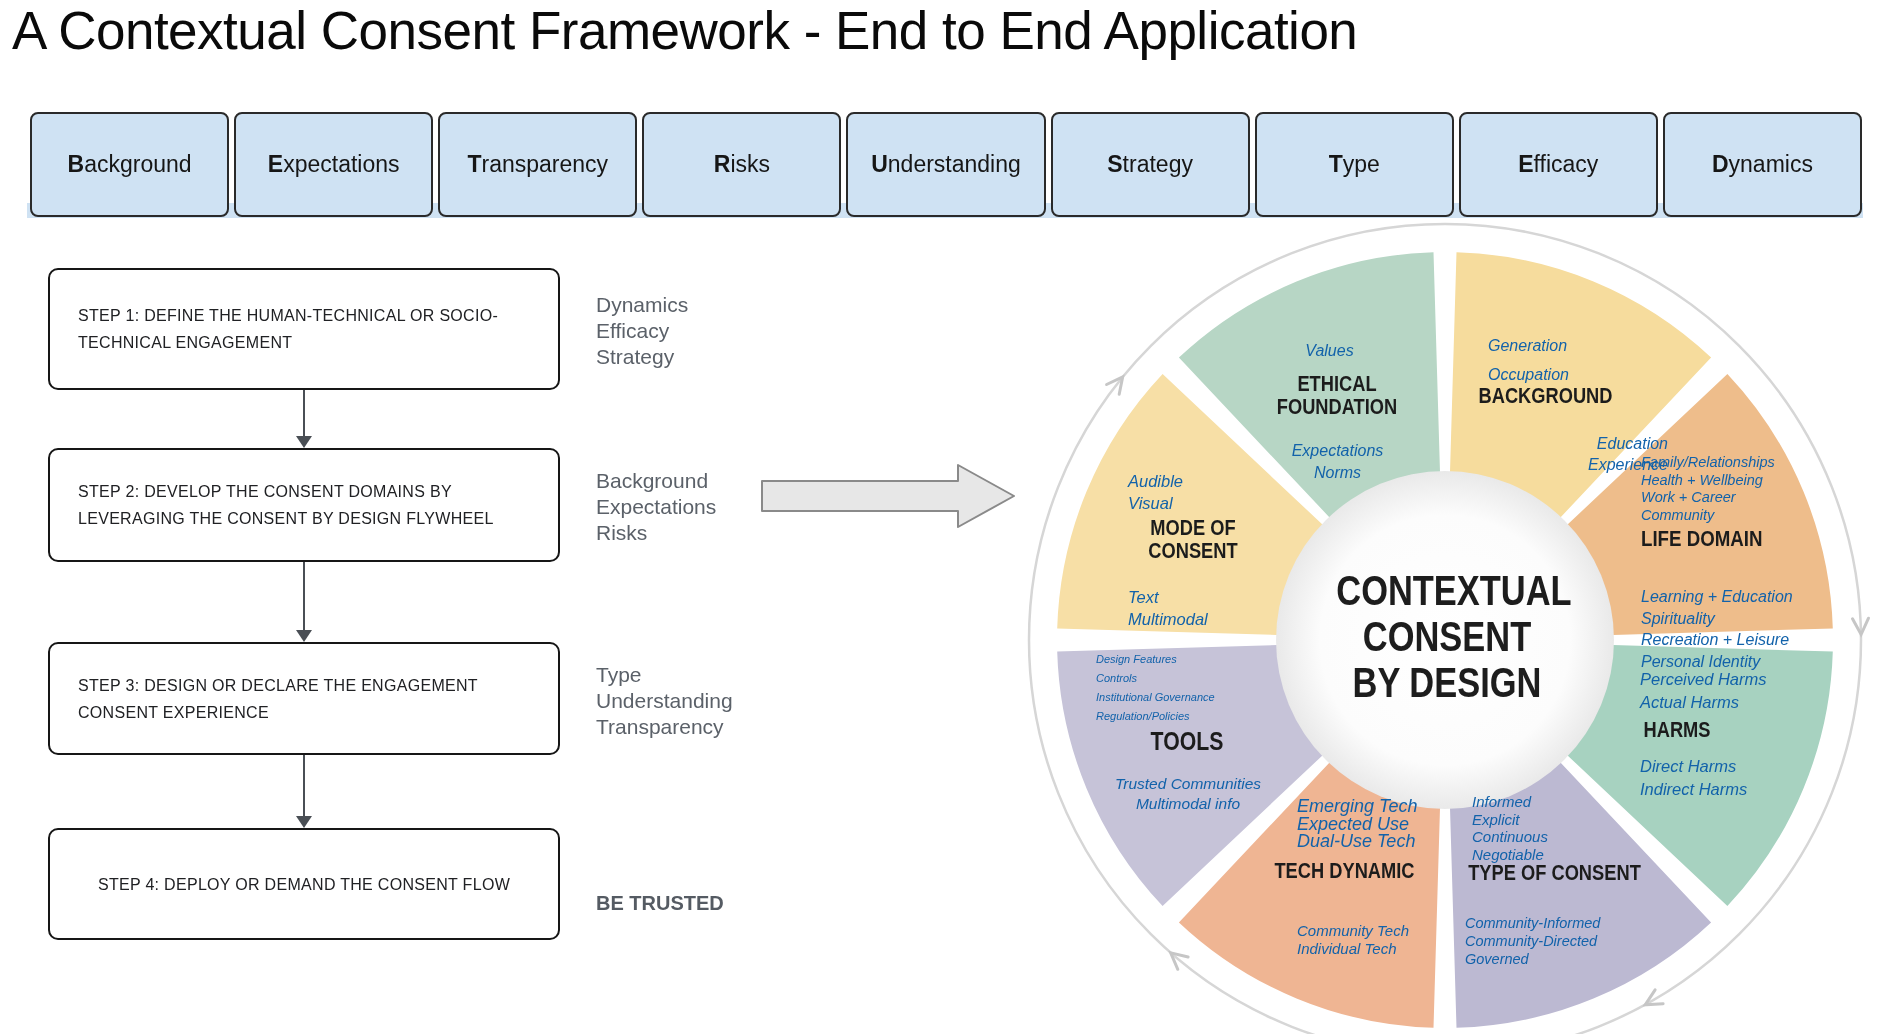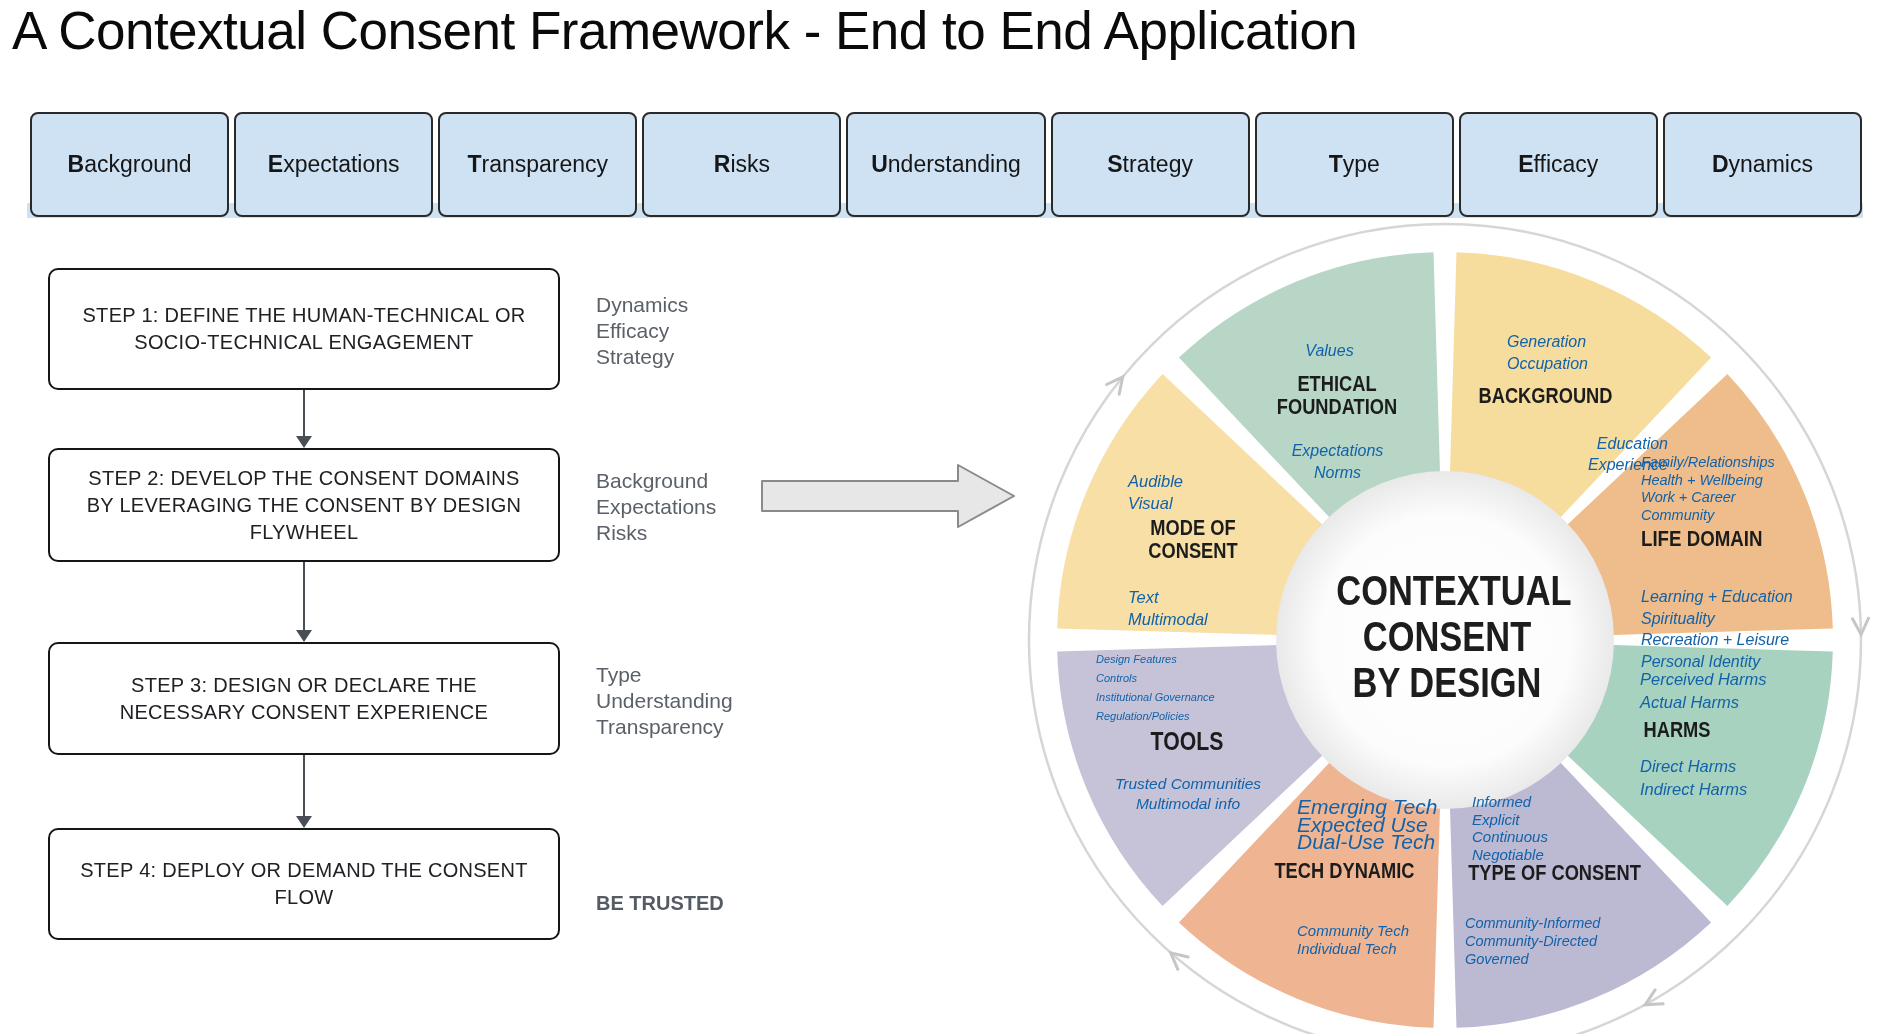--- a/index.html
+++ b/index.html
@@ -12,22 +12,22 @@
 
   .title{position:absolute;left:12px;top:0px;font-size:53px;color:#0a0a0a;white-space:nowrap;letter-spacing:-0.5px;}
 
   .tabs-band{position:absolute;left:27px;top:203px;width:1836px;height:15px;background:var(--tab-fill);}
   .tabs{position:absolute;left:30px;top:112px;width:1832px;display:flex;gap:5px;}
   .tab{flex:1;height:101px;background:var(--tab-fill);border:2px solid #2a2a2a;border-radius:8px;display:flex;align-items:center;justify-content:center;}
   .tab-label{display:block;width:100%;text-align:center;font-size:23px;color:#161616;}
   .tab-label::first-letter{font-weight:700;}
 
   .step-box{position:absolute;left:48px;width:512px;background:#fff;border:2px solid #161616;border-radius:10px;
-    display:flex;align-items:center;justify-content:center;text-align:center;
-    font-size:20px;line-height:27px;color:#202124;letter-spacing:0.3px;padding:0 28px;box-sizing:border-box;}
+    display:flex;align-items:center;justify-content:center;text-align:left;
+    font-size:16px;line-height:27px;color:#202124;letter-spacing:0.3px;padding:0 28px;box-sizing:border-box;}
   .connector{position:absolute;left:303px;width:2px;background:#4a4f55;}
   .connector::after{content:"";position:absolute;left:-7px;bottom:-12px;width:0;height:0;
     border-left:8px solid transparent;border-right:8px solid transparent;border-top:12px solid #4a4f55;}
 
   .side-labels{position:absolute;left:596px;font-size:21px;line-height:26px;color:#5b6169;white-space:pre-line;}
   .side-labels.bold{font-weight:700;color:#555b63;font-size:20px;}
 
   .big-arrow{position:absolute;left:760px;top:460px;}
 
   .wheel{position:absolute;left:1000px;top:200px;width:880px;height:834px;}
@@ -74,21 +74,21 @@
       </div>
     <div class="tab">
         <span class="tab-label">Dynamics</span>
       </div>
   </div>
 
   <div class="step-box" style="top:268px;height:122px;">STEP 1: DEFINE THE HUMAN-TECHNICAL OR SOCIO-TECHNICAL ENGAGEMENT</div>
   <div class="connector" style="top:390px;height:46px;"></div>
   <div class="step-box" style="top:448px;height:114px;">STEP 2: DEVELOP THE CONSENT DOMAINS BY LEVERAGING THE CONSENT BY DESIGN FLYWHEEL</div>
   <div class="connector" style="top:562px;height:68px;"></div>
-  <div class="step-box" style="top:642px;height:113px;">STEP 3: DESIGN OR DECLARE THE NECESSARY CONSENT EXPERIENCE</div>
+  <div class="step-box" style="top:642px;height:113px;">STEP 3: DESIGN OR DECLARE THE ENGAGEMENT CONSENT EXPERIENCE</div>
   <div class="connector" style="top:755px;height:61px;"></div>
   <div class="step-box" style="top:828px;height:112px;">STEP 4: DEPLOY OR DEMAND THE CONSENT FLOW</div>
 
   <div class="side-labels" style="top:292px;">Dynamics
 Efficacy
 Strategy</div>
   <div class="side-labels" style="top:468px;">Background
 Expectations
 Risks</div>
   <div class="side-labels" style="top:662px;">Type
@@ -127,21 +127,21 @@
           <path d="M57.2,428.5 A388,388 0 0 1 162.6,173.9 L322.7,324.8 A168,168 0 0 0 277.1,435.0 Z" fill="#f7dfa6"></path>
         </g>
       <circle cx="445" cy="440" r="169" fill="url(#innerG)"></circle>
     </svg>
 
     <div class="seg-items" style="left:232px;top:140px;width:195px;text-align:center;">Values</div>
     <div class="seg-title" style="left:235px;top:173px;width:204px;">ETHICAL FOUNDATION</div>
     <div class="seg-items" style="left:240px;top:240px;width:195px;text-align:center;">Expectations
 Norms</div>
 
-    <div class="seg-items" style="left:507px;top:131px;width:180px;line-height:22px;">Generation
+    <div class="seg-items" style="left:488px;top:131px;width:180px;line-height:29px;">Generation
 Occupation</div>
     <div class="seg-title" style="left:448px;top:185px;width:195px;">BACKGROUND</div>
     <div class="seg-items" style="left:488px;top:233px;width:180px;line-height:21px;text-align:right;">Education
 Experience</div>
 
     <div class="seg-items" style="left:641px;top:254px;width:205px;font-size:14.5px;line-height:17.5px;">Family/Relationships
 Health + Wellbeing
 Work + Career
 Community</div>
     <div class="seg-title t-left" style="left:641px;top:327px;width:200px;font-size:22px;">LIFE DOMAIN</div>
@@ -158,21 +158,21 @@
 
     <div class="seg-items" style="left:472px;top:593px;width:175px;font-size:15px;line-height:17.5px;">Informed
 Explicit
 Continuous
 Negotiable</div>
     <div class="seg-title" style="left:452px;top:662px;width:205px;">TYPE OF CONSENT</div>
     <div class="seg-items" style="left:465px;top:714px;width:205px;font-size:14.5px;line-height:18px;">Community-Informed
 Community-Directed
 Governed</div>
 
-    <div class="seg-items" style="left:297px;top:598px;width:175px;font-size:21px;line-height:17.5px;">Emerging Tech
+    <div class="seg-items" style="left:297px;top:598px;width:175px;font-size:18px;line-height:17.5px;">Emerging Tech
 Expected Use
 Dual-Use Tech</div>
     <div class="seg-title" style="left:242px;top:660px;width:205px;">TECH DYNAMIC</div>
     <div class="seg-items" style="left:297px;top:722px;width:185px;font-size:15px;line-height:18px;">Community Tech
 Individual Tech</div>
 
     <div class="seg-items" style="left:96px;top:450px;width:215px;font-size:11px;line-height:19px;">Design Features
 Controls
 Institutional Governance
 Regulation/Policies</div>

